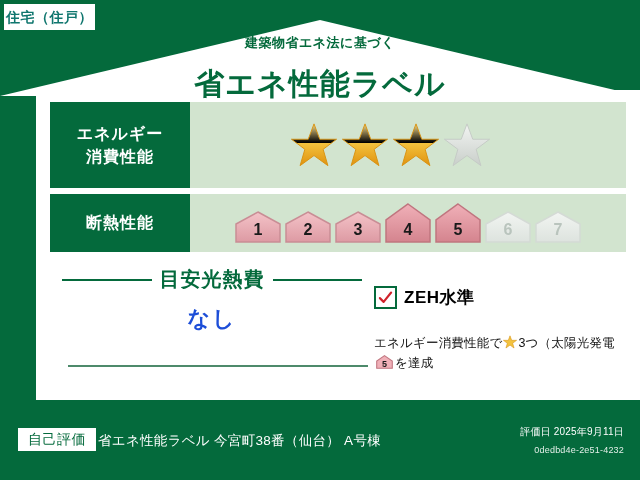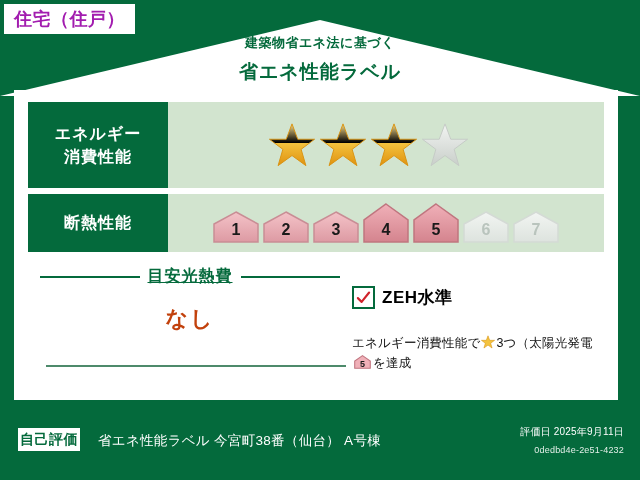--- a/index.html
+++ b/index.html
@@ -7,41 +7,41 @@
     width:640px;height:480px;overflow:hidden;
     font-family:"Liberation Sans","DejaVu Sans",sans-serif;
     background:#046a3c;
   }
   .label-root{
     position:relative;width:640px;height:480px;background:#046a3c;
   }
 
   
   .corner-tag{
-    position:absolute;top:4px;background:#ffffff;color:#a21caf;
-    font-weight:bold;font-size:18px;letter-spacing:.5px;
-    padding:6px 10px;line-height:1;z-index:6;white-space:nowrap;
+    position:absolute;top:4px;background:#ffffff;color:#0f766e;
+    font-weight:bold;font-size:14px;letter-spacing:.5px;
+    padding:6px 2px;line-height:1;z-index:6;white-space:nowrap;
   }
   .corner-tag.left{left:4px;}
   .corner-tag.right{right:4px;}
 
   
   .roof{
     position:absolute;left:0;top:0;width:640px;height:96px;z-index:2;
   }
   .title-block{
     position:absolute;left:0;top:36px;width:640px;text-align:center;z-index:5;
     color:#046a3c;
   }
   .title-sub{font-size:13px;font-weight:bold;line-height:1.1;letter-spacing:.5px;}
-  .title-main{font-size:19px;font-weight:bold;line-height:1.15;margin-top:11px;letter-spacing:1px;}
+  .title-main{font-size:30px;font-weight:bold;line-height:1.15;margin-top:17px;letter-spacing:1px;}
 
   
   .card{
-    position:absolute;left:14px;top:90px;width:604px;height:310px;
+    position:absolute;left:36px;top:90px;width:604px;height:310px;
     background:#ffffff;z-index:3;
   }
 
   
   .perf-row{position:absolute;left:14px;display:flex;align-items:stretch;}
   .perf-row .row-bg{
     position:absolute;left:0;top:0;width:576px;height:100%;
     background:#d2e4cf;
   }
   .row-energy{top:12px;width:576px;height:86px;}
@@ -76,24 +76,24 @@
   .house.off span{color:#b9c4bd;}
   .house.sm{height:34px;}
   .house.lg{height:42px;}
 
   
   .cost-head{
     position:absolute;left:26px;top:176px;width:300px;
     display:flex;align-items:center;gap:8px;color:#046a3c;
   }
   .cost-head .rule{flex:1;height:2px;background:#046a3c;}
-  .cost-head .txt{font-size:16px;font-weight:bold;white-space:nowrap;letter-spacing:1px;text-decoration:underline;}
+  .cost-head .txt{font-size:20px;font-weight:bold;white-space:nowrap;letter-spacing:1px;}
   .cost-value{
     position:absolute;left:26px;top:214px;width:300px;text-align:center;
-    color:#c2410c;font-size:22px;font-weight:bold;letter-spacing:2px;
+    color:#1d4ed8;font-size:22px;font-weight:bold;letter-spacing:2px;
   }
   .cost-underline{
     position:absolute;left:32px;top:275px;width:300px;height:2px;background:#4d8a6b;
   }
 
   
   .zeh{position:absolute;left:338px;top:196px;width:262px;}
   .zeh-title{display:flex;align-items:center;gap:7px;}
   .zeh-check{
     width:19px;height:19px;border:2px solid #046a3c;background:#fff;
@@ -114,21 +114,21 @@
     position:absolute;left:0;right:0;bottom:0px;text-align:center;
     font-size:9px;color:#1a1a1a;font-weight:bold;line-height:1;
   }
 
   
   .footer{
     position:absolute;left:0;bottom:0;width:640px;height:72px;z-index:4;color:#ffffff;
   }
   .self-eval{
     position:absolute;left:18px;top:20px;background:#ffffff;color:#046a3c;
-    font-weight:bold;font-size:14px;padding:4px 2px;line-height:1.1;letter-spacing:.5px;
+    font-weight:normal;font-size:14px;padding:4px 10px;line-height:1.1;letter-spacing:.5px;
   }
   .bldg-name{
     position:absolute;left:98px;top:24px;font-size:13.5px;letter-spacing:.3px;
     white-space:nowrap;
   }
   .eval-date{
     position:absolute;right:16px;top:17px;text-align:right;font-size:10px;
     letter-spacing:.2px;white-space:nowrap;
   }
   .eval-id{

